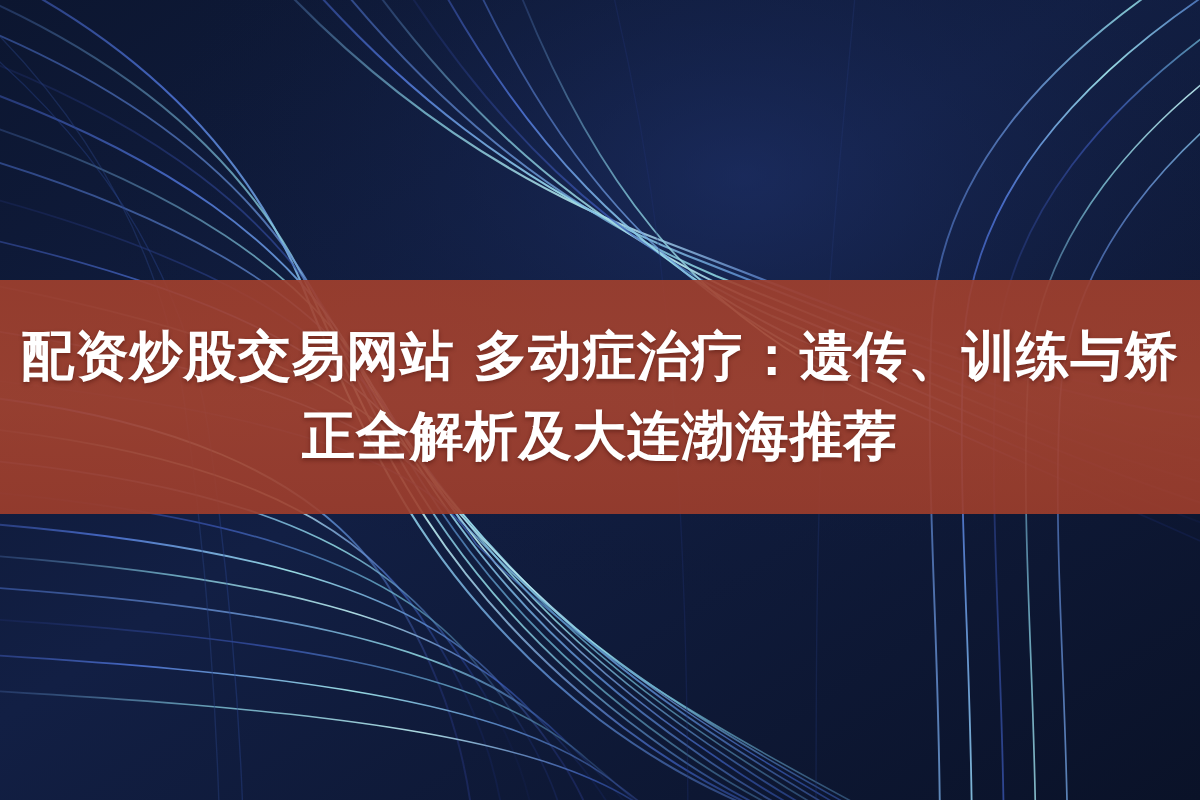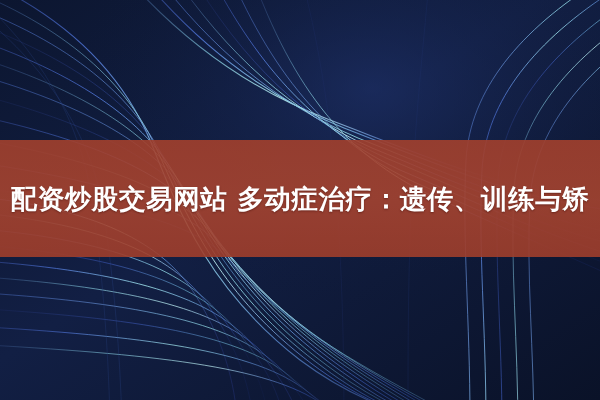--- a/index.html
+++ b/index.html
@@ -163,15 +163,16 @@
       <path d="M 300 -30 C 318 40, 330 110, 336 190 C 342 270, 344 340, 344 430" stroke="#1F3270" stroke-width="0.7" stroke-opacity="0.35"></path>
       <path d="M 430 -30 C 424 40, 416 110, 412 190 C 408 270, 408 340, 408 430" stroke="#223673" stroke-width="0.7" stroke-opacity="0.35"></path>
     </g>
   </svg>
 
   <div id="red-band"></div>
   <div id="band-tint"></div>
 
   <div id="title-wrap">
     <div class="title-line">配资炒股交易网站 多动症治疗：遗传、训练与矫</div>
+    <div class="title-line">正全解析及大连渤海推荐</div>
   </div>
 
 </div>
 
 </body></html>

